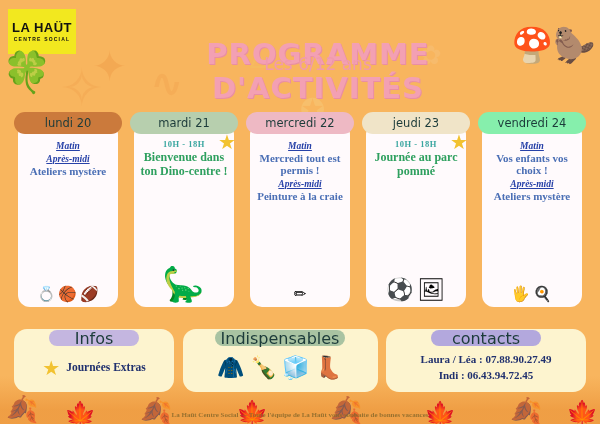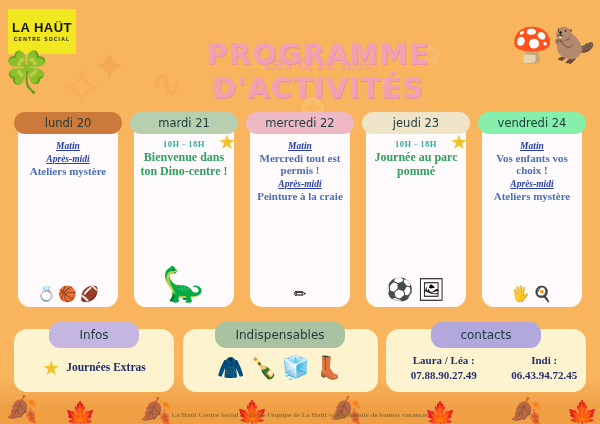--- a/index.html
+++ b/index.html
@@ -57,23 +57,23 @@
   .star{position:absolute;right:2px;top:20px;color:#f2c230;font-size:20px;z-index:4;
         line-height:1;}
 
   
   .bottom{position:absolute;left:14px;top:318px;width:572px;height:80px;
           display:flex;justify-content:space-between;}
   .box{position:relative;}
   .box-infos{width:160px;}
   .box-indis{width:195px;}
   .box-contacts{width:200px;}
-  .box-head{height:26px;border-radius:11px;display:flex;align-items:center;
-            justify-content:center;font-size:12px;color:#1c3b3a;z-index:3;
-            position:relative;margin:4px auto;font-family:"DejaVu Sans",sans-serif;}
+  .box-head{height:16px;border-radius:11px;display:flex;align-items:center;
+            justify-content:center;font-size:16px;color:#1c3b3a;z-index:3;
+            position:relative;margin:12px auto;font-family:"DejaVu Sans",sans-serif;}
   .box-body{position:absolute;left:0;right:0;top:11px;bottom:6px;background:#fdf4cf;
             border-radius:13px;z-index:2;padding-top:14px;box-sizing:border-box;
             display:flex;align-items:center;justify-content:center;gap:6px;}
   .infos-txt{font-size:11.5px;font-weight:bold;color:#20306e;text-align:center;
              line-height:1.15;font-family:"Liberation Serif",serif;}
   .contact-txt{font-size:11px;font-weight:bold;color:#20306e;text-align:center;
                line-height:1.35;font-family:"Liberation Serif",serif;}
   .gear-icons{display:flex;gap:5px;align-items:flex-end;font-size:22px;line-height:1;}
 
   .footer{position:absolute;left:0;right:0;bottom:5px;text-align:center;
@@ -211,21 +211,21 @@
           <span>🧥</span>
           <span>🍾</span>
           <span>🧊</span>
           <span>👢</span>
         </div>
       </div>
     </div>
 
     <div class="box box-contacts">
       <div class="box-head" style="width: 110px; background: rgb(179, 168, 221);">contacts</div>
-      <div class="box-body" style="flex-direction:row;gap:1px;">
+      <div class="box-body" style="flex-direction:column;gap:1px;">
         <div class="contact-txt">Laura / Léa : 07.88.90.27.49</div>
         <div class="contact-txt">Indi : 06.43.94.72.45</div>
       </div>
     </div>
 
   </div>
 
   <div class="footer">La Haüt Centre Social — Toute l'équipe de La Haüt vous souhaite de bonnes vacances</div>
 
 </div>

